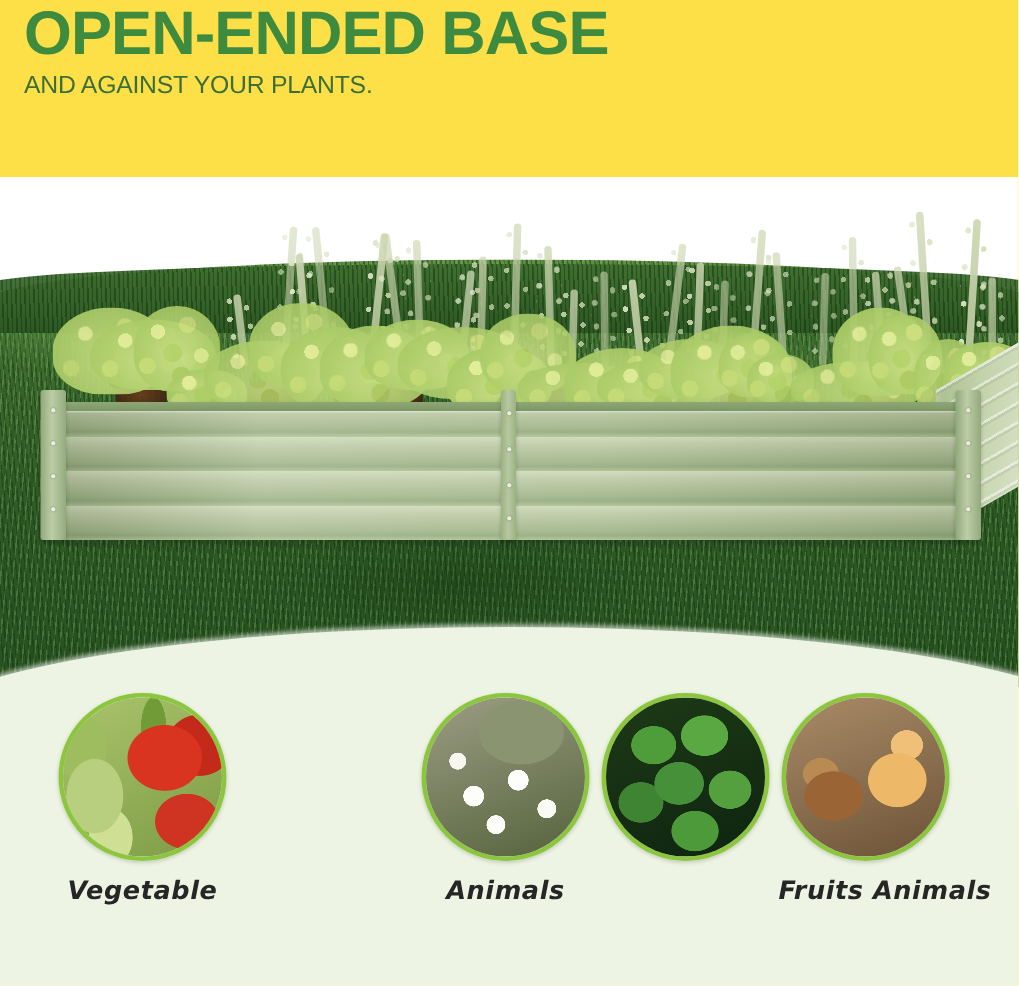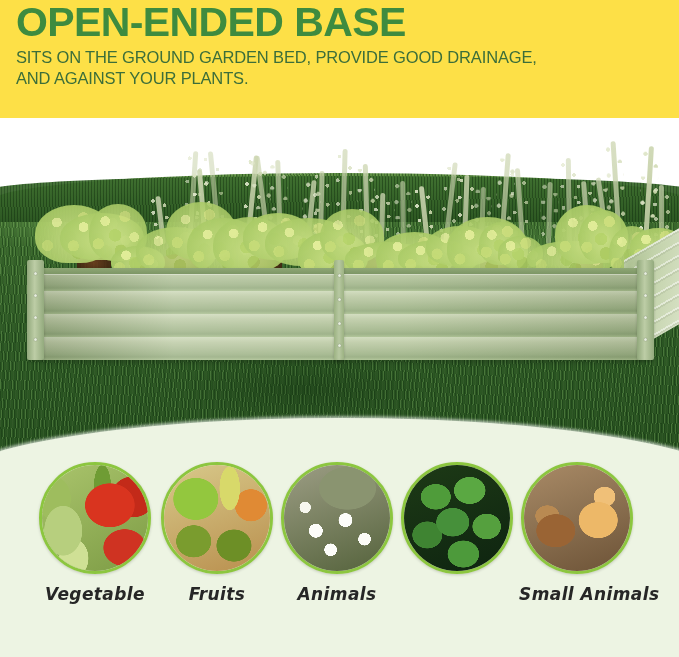--- a/index.html
+++ b/index.html
@@ -281,21 +281,20 @@
   }
 </style>
 </head>
 <body>
 
 <div id="poster">
 
   <div class="head-block">
     <div class="headline">OPEN-ENDED BASE</div>
     <div class="subline">
-      <div>SITS ON THE GROUND GARDEN BED, PROVIDE GOOD DRAINAGE,</div>
       <div>AND AGAINST YOUR PLANTS.</div>
     </div>
   </div>
 
   <div class="scene">
     <div class="sky"></div>
     <div class="lawn"></div>
     <div class="hedge"></div>
 
     <div class="foliage" id="foliage">
@@ -388,38 +387,32 @@
   <div class="bottom-fill"></div>
   <div class="arc-panel"></div>
 
   <div class="badges" id="badges">
       <div class="badge" style="left: 36px;">
         <div class="circle" style="border-color: rgb(140, 198, 63);">
           <div class="ph-veg"></div>
         </div>
         <div class="badge-label" style="color: rgb(38, 38, 38);">Vegetable</div>
       </div>
-      <div class="badge" style="left: 158px;">
-        <div class="circle" style="border-color: rgb(140, 198, 63);">
-          <div class="ph-fruit"></div>
-        </div>
-        <div class="badge-label" style="color: rgb(38, 38, 38);">Fruits</div>
-      </div>
       <div class="badge" style="left: 278px;">
         <div class="circle" style="border-color: rgb(140, 198, 63);">
           <div class="ph-flower"></div>
         </div>
         <div class="badge-label" style="color: rgb(38, 38, 38);">Animals</div>
       </div>
       <div class="badge" style="left: 398px;">
         <div class="circle" style="border-color: rgb(140, 198, 63);">
           <div class="ph-herb"></div>
         </div>
       </div>
       <div class="badge" style="left: 518px;">
         <div class="circle" style="border-color: rgb(140, 198, 63);">
           <div class="ph-animal"></div>
         </div>
-        <div class="badge-label" style="color: rgb(38, 38, 38);">Small Animals</div>
+        <div class="badge-label" style="color: rgb(38, 38, 38);">Fruits Animals</div>
       </div>
     </div>
 
 </div>
 
 </body></html>

